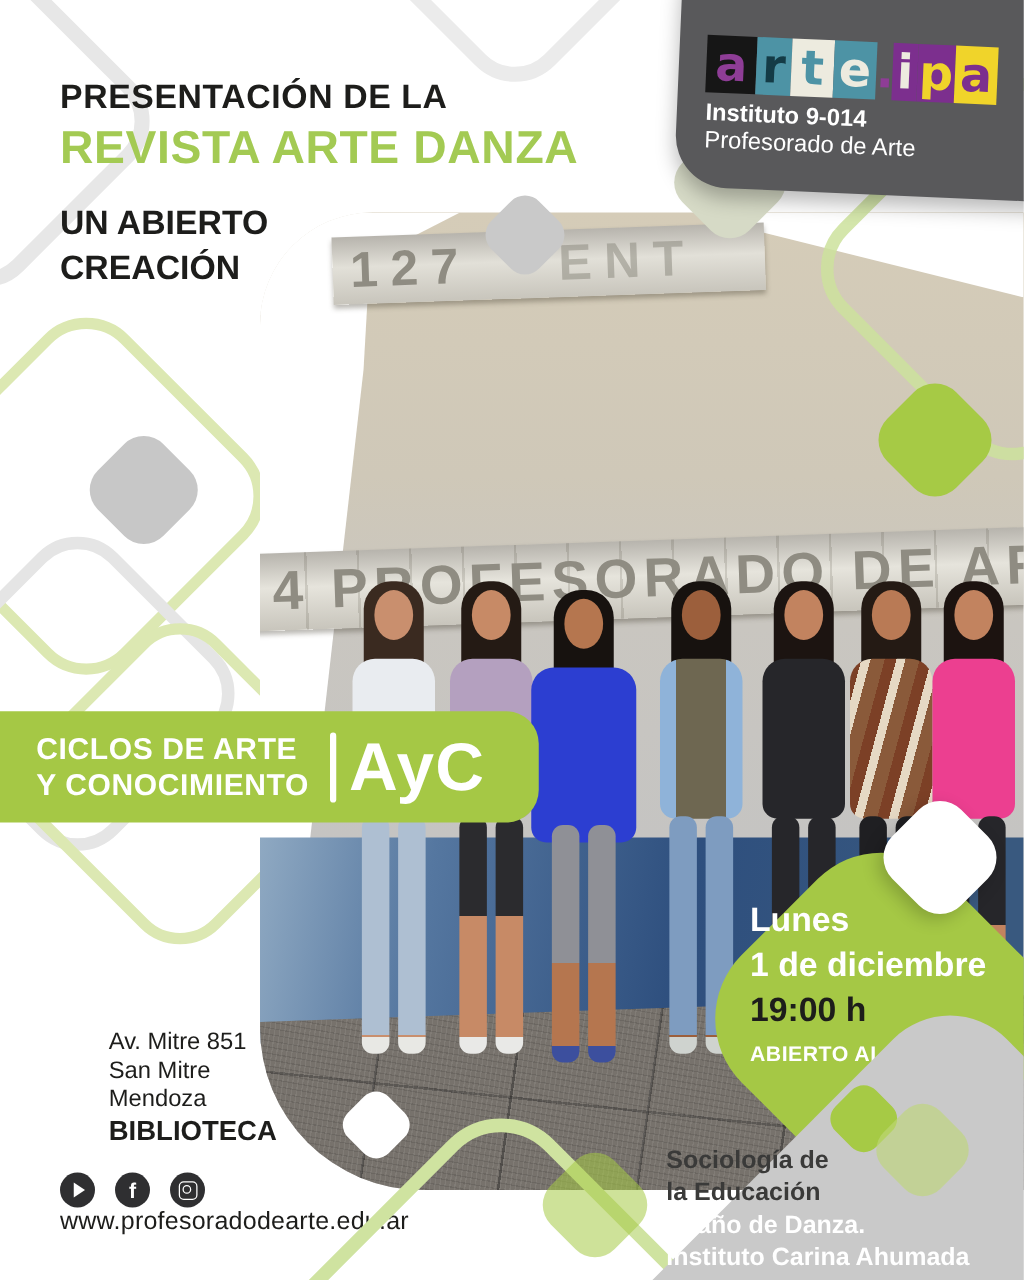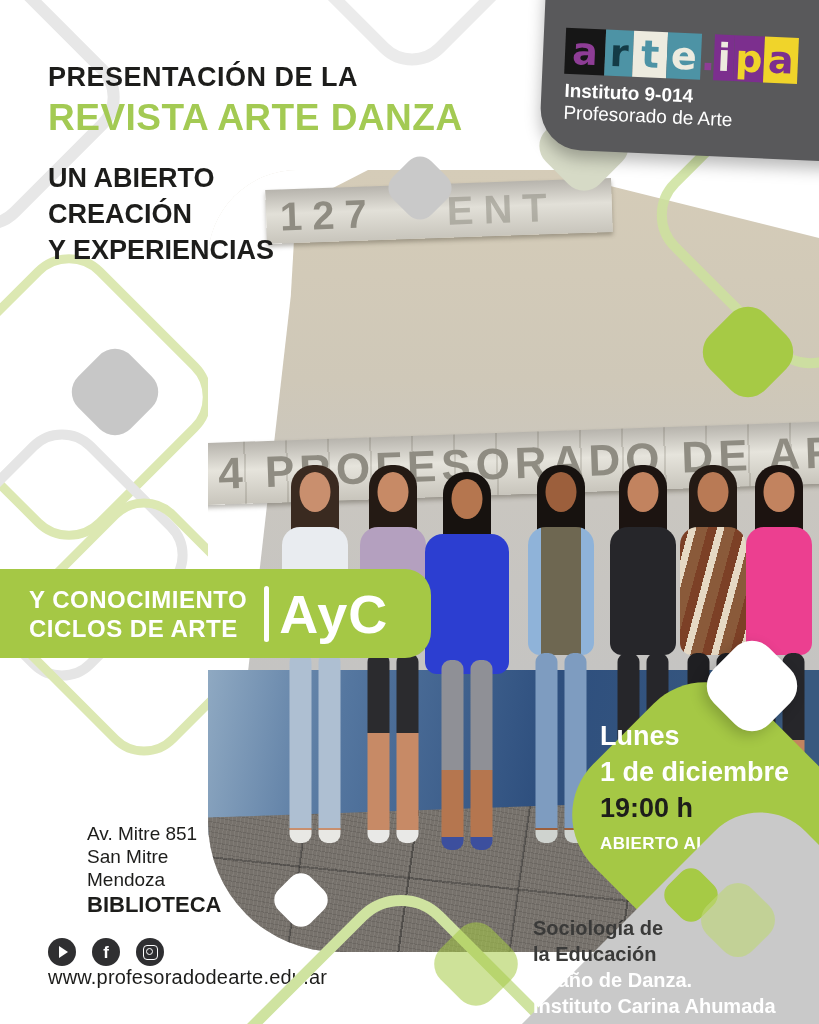--- a/index.html
+++ b/index.html
@@ -224,43 +224,42 @@
 <div class="dia d-gray-sign"></div>
 <div class="dia d-tr"></div>
 <div class="dia d-green-right"></div>
 <div class="dia d-white-pav"></div>
 
 <div class="abs title-pre">PRESENTACIÓN DE LA</div>
 <div class="abs title-main">REVISTA ARTE DANZA</div>
 <div class="abs subtitle">
   <div>UN ABIERTO</div>
   <div>CREACIÓN</div>
-  <div>Y EXPERIENCIAS</div>
 </div>
 
 <div class="dia d-sage"></div>
 <div class="abs badge">
   <div class="logo-row">
     <span class="lb lb0">a</span>
     <span class="lb lb1">r</span>
     <span class="lb lb2">t</span>
     <span class="lb lb3">e</span>
     <span class="lb lb4">.</span>
     <span class="lb lb5">i</span>
     <span class="lb lb6">p</span>
     <span class="lb lb7">a</span>
   </div>
   <div class="badge-inst">Instituto 9-014</div>
   <div class="badge-sub">Profesorado de Arte</div>
 </div>
 
 <div class="abs banner">
   <div class="banner-lines">
+    <div>CICLOS DE ARTE</div>
     <div>Y CONOCIMIENTO</div>
-    <div>CICLOS DE ARTE</div>
   </div>
   <div class="banner-bar"></div>
   <div class="banner-acronym">AyC</div>
 </div>
 
 <div class="abs event-blob"></div>
 <div class="dia d-white-ev"></div>
 <div class="abs event-text">
   <div class="ev-day">Lunes</div>
   <div class="ev-date">1 de diciembre</div>

